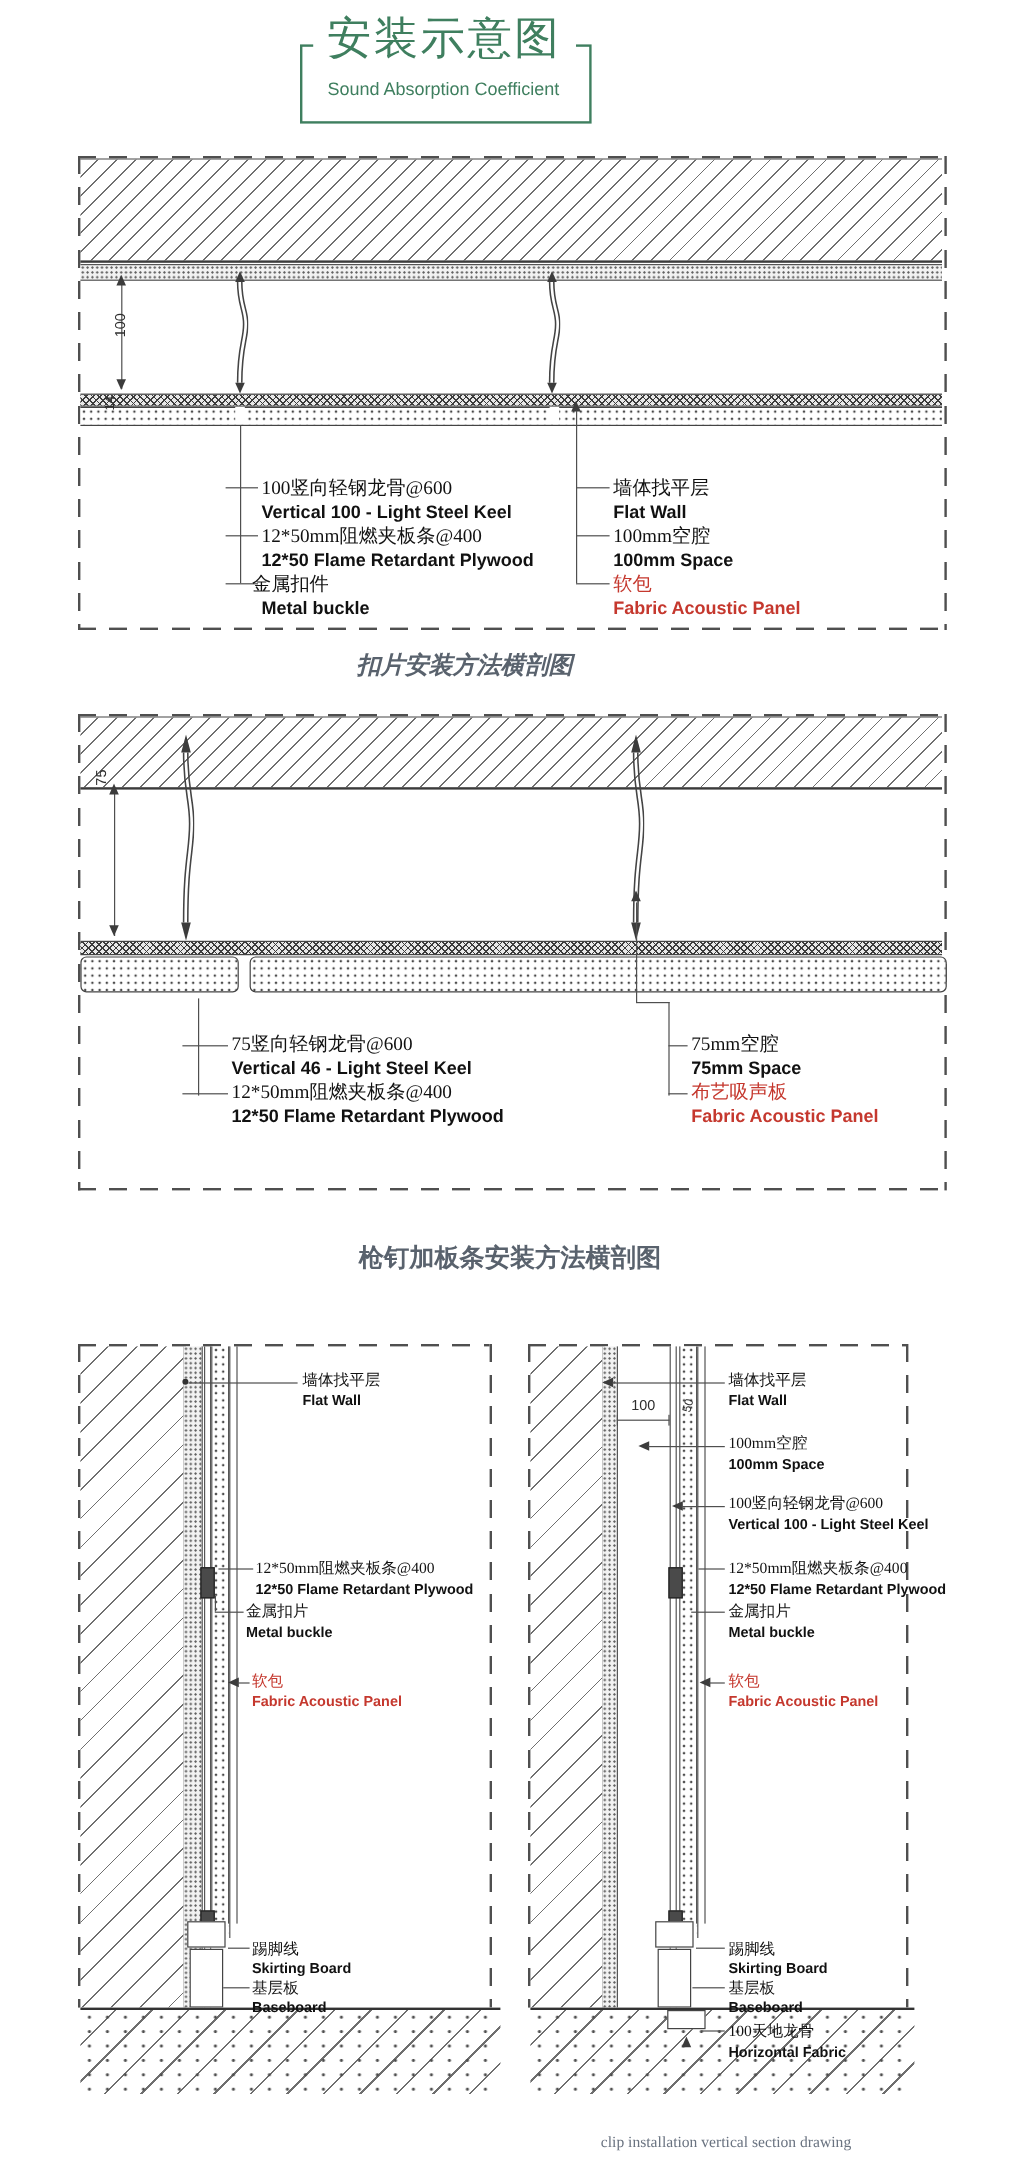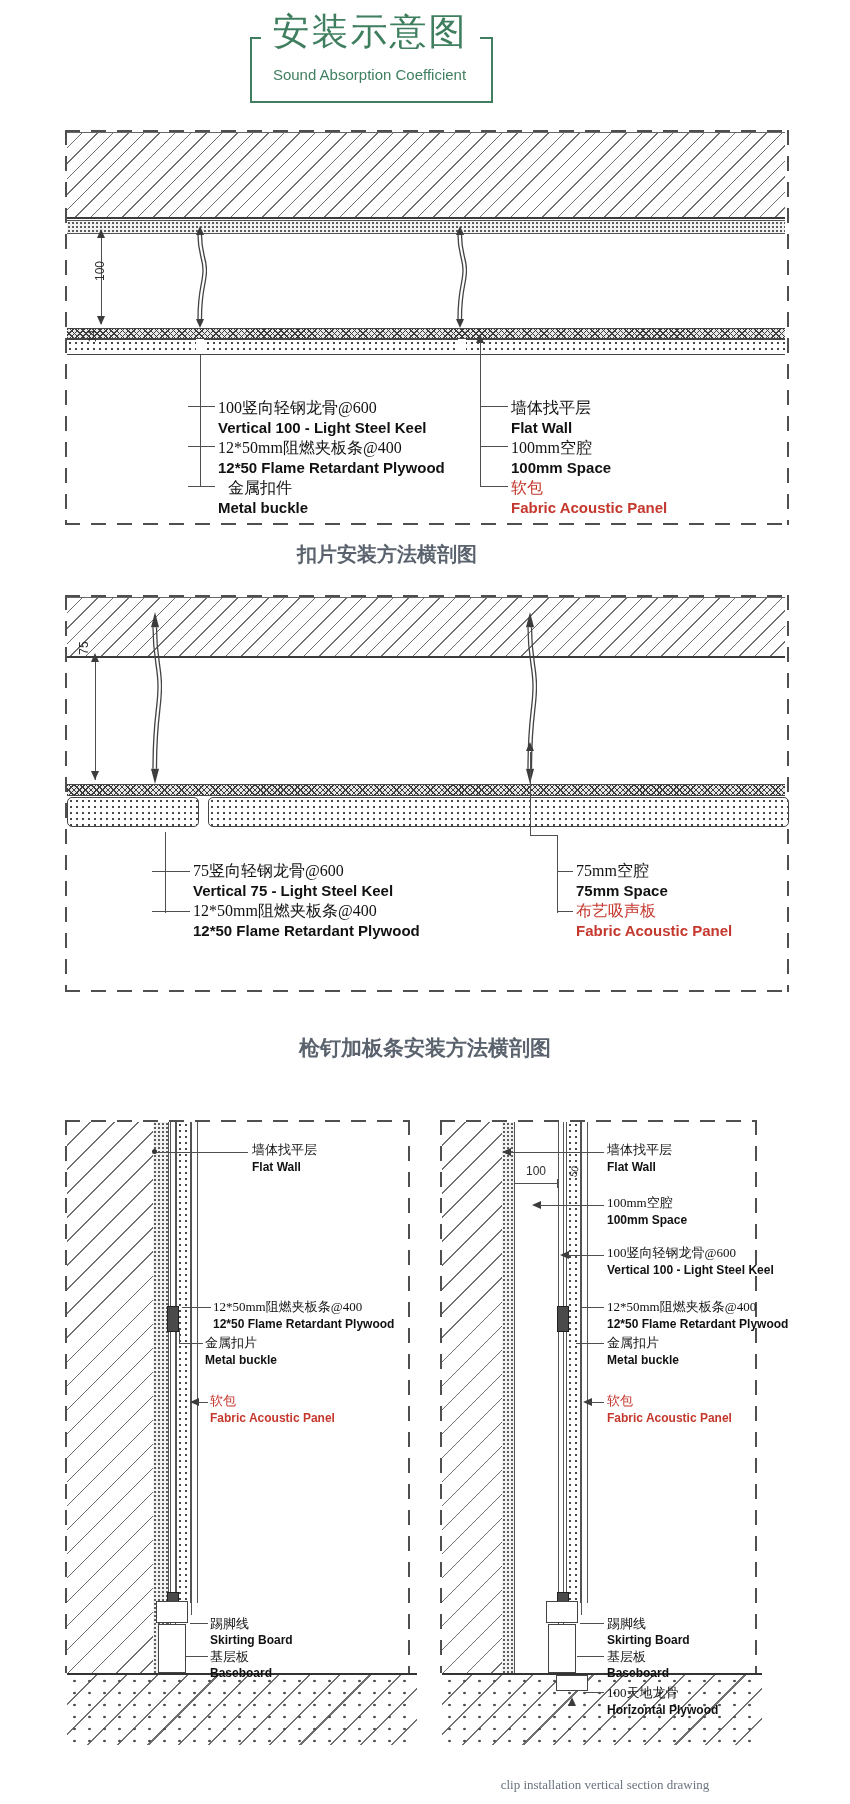--- a/index.html
+++ b/index.html
@@ -72,36 +72,36 @@
   <div class="dim rot" style="left:74px;top:330px;width:36px;font-size:11px;">14</div>
 
   <div class="ln" style="left:200px;top:355px;width:1px;height:131px;"></div>
   <div class="ln" style="left:188px;top:406px;width:27px;height:1px;"></div>
   <div class="ln" style="left:188px;top:446px;width:27px;height:1px;"></div>
   <div class="ln" style="left:188px;top:486px;width:27px;height:1px;"></div>
   <div class="zh" style="left:218px;top:398px;">100竖向轻钢龙骨@600</div>
   <div class="en" style="left:218px;top:418px;">Vertical 100 - Light Steel Keel</div>
   <div class="zh" style="left:218px;top:438px;">12*50mm阻燃夹板条@400</div>
   <div class="en" style="left:218px;top:458px;">12*50 Flame Retardant Plywood</div>
-  <div class="zh" style="left:228px;top:478px;">金属扣件</div>
+  <div class="zh" style="left:210px;top:478px;">金属扣件</div>
   <div class="en" style="left:218px;top:498px;">Metal buckle</div>
 
   <div class="tri-u" style="left:476px;top:334px;"></div>
   <div class="ln" style="left:480px;top:342px;width:1px;height:144px;"></div>
   <div class="ln" style="left:480px;top:406px;width:28px;height:1px;"></div>
   <div class="ln" style="left:480px;top:446px;width:28px;height:1px;"></div>
   <div class="ln" style="left:480px;top:486px;width:28px;height:1px;"></div>
   <div class="zh" style="left:511px;top:398px;">墙体找平层</div>
   <div class="en" style="left:511px;top:418px;">Flat Wall</div>
   <div class="zh" style="left:511px;top:438px;">100mm空腔</div>
   <div class="en" style="left:511px;top:458px;">100mm Space</div>
   <div class="zh red" style="left:511px;top:478px;">软包</div>
   <div class="en red" style="left:511px;top:498px;">Fabric Acoustic Panel</div>
 
-  <div class="cap-zh" style="left:0;top:541px;width:774px;font-size:20px;">扣片安装方法横剖图</div>
+  <div class="cap-zh" style="left:0;top:541px;width:774px;font-size:20px;font-style:italic;">扣片安装方法横剖图</div>
 
   <div class="dash-h" style="left:65px;top:595px;width:724px;"></div>
   <div class="dash-h" style="left:65px;top:990px;width:724px;"></div>
   <div class="dash-v" style="left:65px;top:595px;height:397px;"></div>
   <div class="dash-v" style="left:787px;top:595px;height:397px;"></div>
 
   <div class="abs hatch" style="left:67px;top:597px;width:718px;height:58px;border-top:1px solid #666;border-bottom:2px solid #3b3b3b;"></div>
 
   <svg class="abs" style="left:148px;top:612px;" width="14" height="172" viewBox="0 0 14 102" preserveAspectRatio="none">
     <polygon points="7,0 3,9 11,9" fill="#3c3c3c"></polygon>
@@ -123,21 +123,21 @@
   <div class="dim rot" style="left:54px;top:798px;width:36px;font-size:11px;">13</div>
 
   <div class="abs xh" style="left:67px;top:784px;width:718px;height:10px;border-top:1px solid #444;border-bottom:1px solid #444;"></div>
   <div class="abs stip" style="left:67px;top:797px;width:130px;height:28px;border:1.5px solid #444;border-radius:5px;"></div>
   <div class="abs stip" style="left:208px;top:797px;width:579px;height:28px;border:1.5px solid #444;border-radius:5px;"></div>
 
   <div class="ln" style="left:165px;top:832px;width:1px;height:81px;"></div>
   <div class="ln" style="left:152px;top:871px;width:38px;height:1px;"></div>
   <div class="ln" style="left:152px;top:911px;width:38px;height:1px;"></div>
   <div class="zh" style="left:193px;top:861px;">75竖向轻钢龙骨@600</div>
-  <div class="en" style="left:193px;top:881px;">Vertical 75 - Light Steel Keel</div>
+  <div class="en" style="left:193px;top:881px;">Vertical 46 - Light Steel Keel</div>
   <div class="zh" style="left:193px;top:901px;">12*50mm阻燃夹板条@400</div>
   <div class="en" style="left:193px;top:921px;">12*50 Flame Retardant Plywood</div>
 
   <div class="tri-u" style="left:526px;top:742px;"></div>
   <div class="ln" style="left:530px;top:752px;width:1px;height:83px;"></div>
   <div class="ln" style="left:530px;top:835px;width:28px;height:1px;"></div>
   <div class="ln" style="left:557px;top:835px;width:1px;height:78px;"></div>
   <div class="ln" style="left:557px;top:871px;width:16px;height:1px;"></div>
   <div class="ln" style="left:557px;top:911px;width:16px;height:1px;"></div>
   <div class="zh" style="left:576px;top:861px;">75mm空腔</div>
@@ -233,17 +233,17 @@
   <div class="en-s" style="left:607px;top:1316px;">12*50 Flame Retardant Plywood</div>
   <div class="zh-s" style="left:607px;top:1334px;">金属扣片</div>
   <div class="en-s" style="left:607px;top:1352px;">Metal buckle</div>
   <div class="zh-s red" style="left:607px;top:1392px;">软包</div>
   <div class="en-s red" style="left:607px;top:1410px;">Fabric Acoustic Panel</div>
   <div class="zh-s" style="left:607px;top:1615px;">踢脚线</div>
   <div class="en-s" style="left:607px;top:1632px;">Skirting Board</div>
   <div class="zh-s" style="left:607px;top:1648px;">基层板</div>
   <div class="en-s" style="left:607px;top:1665px;">Baseboard</div>
   <div class="zh-s" style="left:607px;top:1684px;">100天地龙骨</div>
-  <div class="en-s" style="left:607px;top:1702px;">Horizontal Plywood</div>
+  <div class="en-s" style="left:607px;top:1702px;">Horizontal Fabric</div>
 
   <div class="cap-en" style="left:440px;top:1777px;width:330px;font-size:13px;">clip installation vertical section drawing</div>
 
 </div>
 
 </body></html>

